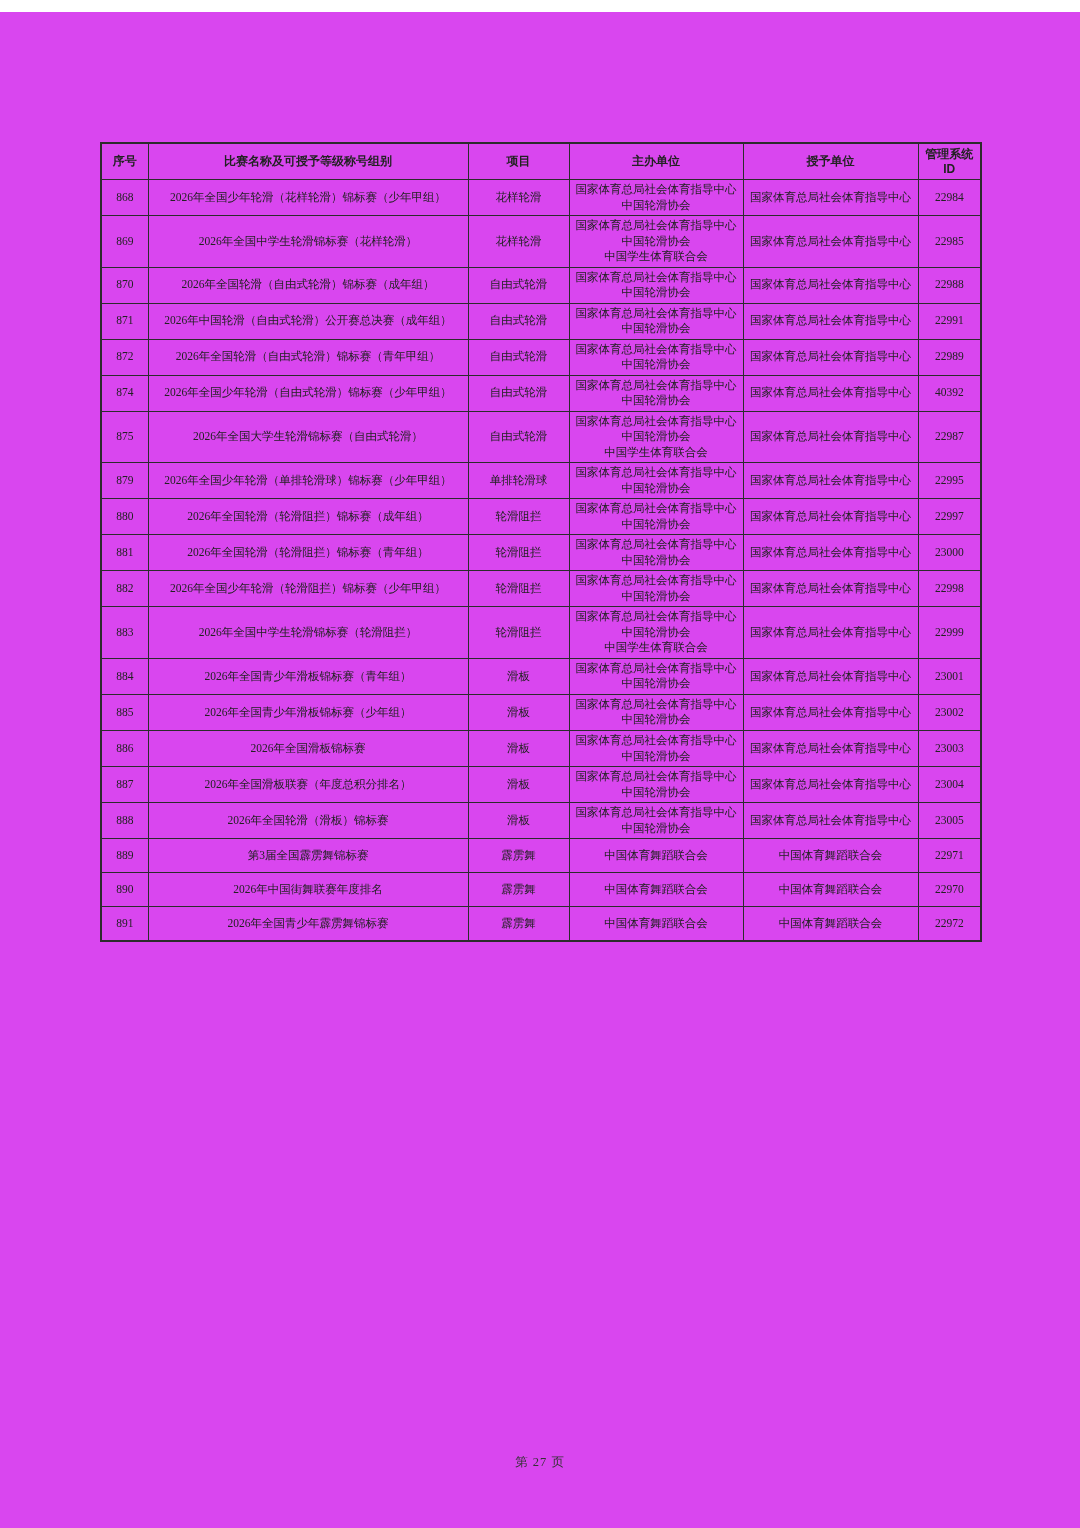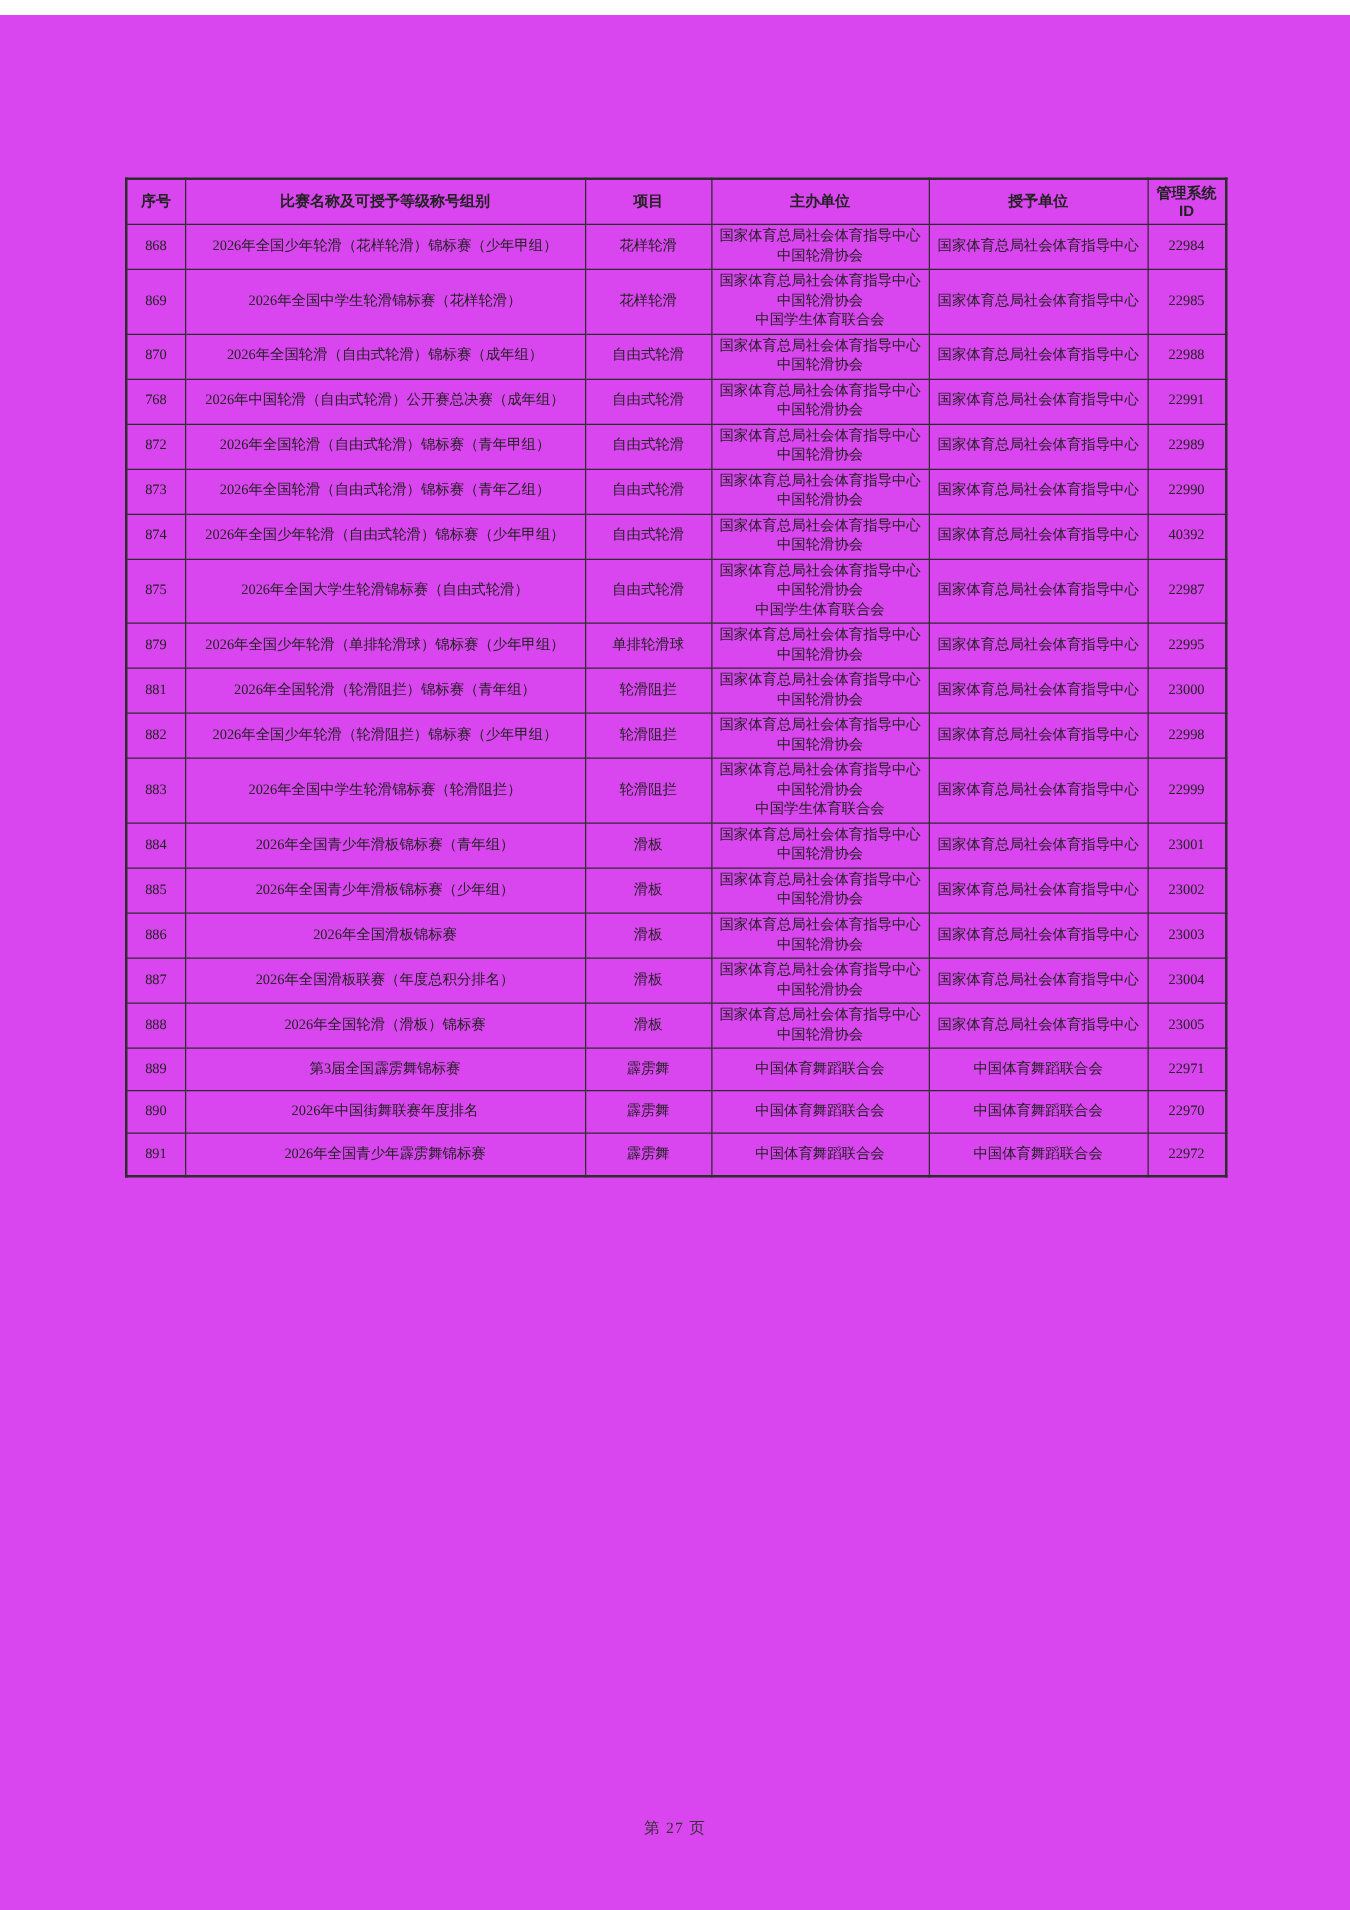--- a/index.html
+++ b/index.html
@@ -114,45 +114,36 @@
         <tr>
           <td>870</td>
           <td>2026年全国轮滑（自由式轮滑）锦标赛（成年组）</td>
           <td>自由式轮滑</td>
           <td class="multiline">国家体育总局社会体育指导中心
 中国轮滑协会</td>
           <td>国家体育总局社会体育指导中心</td>
           <td>22988</td>
         </tr>
         <tr>
-          <td>768</td>
+          <td>871</td>
           <td>2026年中国轮滑（自由式轮滑）公开赛总决赛（成年组）</td>
           <td>自由式轮滑</td>
           <td class="multiline">国家体育总局社会体育指导中心
 中国轮滑协会</td>
           <td>国家体育总局社会体育指导中心</td>
           <td>22991</td>
         </tr>
         <tr>
           <td>872</td>
           <td>2026年全国轮滑（自由式轮滑）锦标赛（青年甲组）</td>
           <td>自由式轮滑</td>
           <td class="multiline">国家体育总局社会体育指导中心
 中国轮滑协会</td>
           <td>国家体育总局社会体育指导中心</td>
           <td>22989</td>
-        </tr>
-        <tr>
-          <td>873</td>
-          <td>2026年全国轮滑（自由式轮滑）锦标赛（青年乙组）</td>
-          <td>自由式轮滑</td>
-          <td class="multiline">国家体育总局社会体育指导中心
-中国轮滑协会</td>
-          <td>国家体育总局社会体育指导中心</td>
-          <td>22990</td>
         </tr>
         <tr>
           <td>874</td>
           <td>2026年全国少年轮滑（自由式轮滑）锦标赛（少年甲组）</td>
           <td>自由式轮滑</td>
           <td class="multiline">国家体育总局社会体育指导中心
 中国轮滑协会</td>
           <td>国家体育总局社会体育指导中心</td>
           <td>40392</td>
         </tr>
@@ -167,20 +158,29 @@
           <td>22987</td>
         </tr>
         <tr>
           <td>879</td>
           <td>2026年全国少年轮滑（单排轮滑球）锦标赛（少年甲组）</td>
           <td>单排轮滑球</td>
           <td class="multiline">国家体育总局社会体育指导中心
 中国轮滑协会</td>
           <td>国家体育总局社会体育指导中心</td>
           <td>22995</td>
+        </tr>
+        <tr>
+          <td>880</td>
+          <td>2026年全国轮滑（轮滑阻拦）锦标赛（成年组）</td>
+          <td>轮滑阻拦</td>
+          <td class="multiline">国家体育总局社会体育指导中心
+中国轮滑协会</td>
+          <td>国家体育总局社会体育指导中心</td>
+          <td>22997</td>
         </tr>
         <tr>
           <td>881</td>
           <td>2026年全国轮滑（轮滑阻拦）锦标赛（青年组）</td>
           <td>轮滑阻拦</td>
           <td class="multiline">国家体育总局社会体育指导中心
 中国轮滑协会</td>
           <td>国家体育总局社会体育指导中心</td>
           <td>23000</td>
         </tr>

